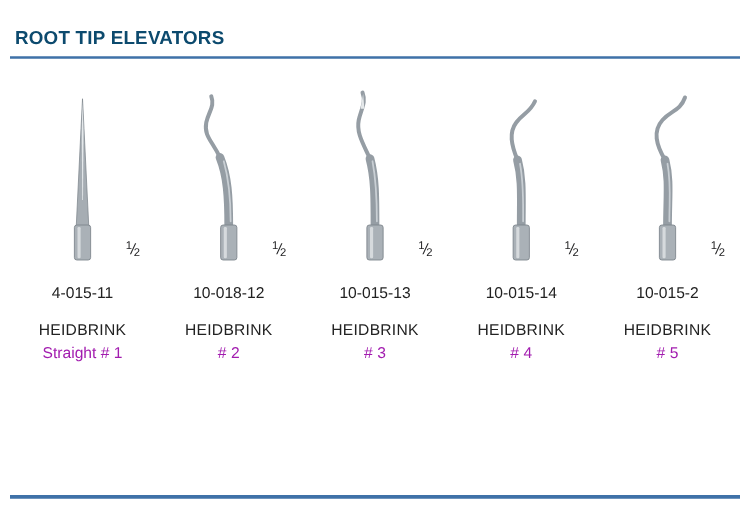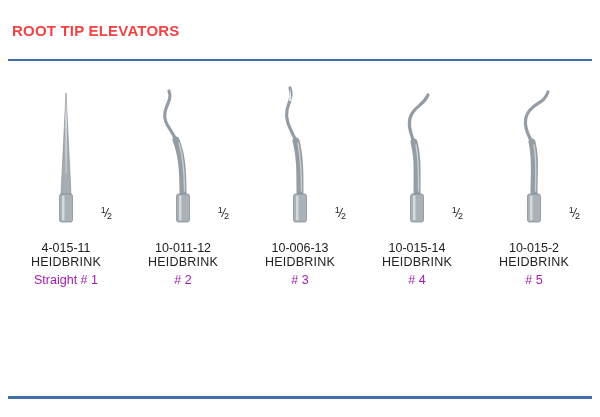--- a/index.html
+++ b/index.html
@@ -13,22 +13,22 @@
   }
   .page{
     width:584px;height:401px;
     margin:8px;
     position:relative;
   }
   .page-title{
     font-size:15px;
     font-weight:bold;
     letter-spacing:0.2px;
-    color:#ef4444;
-    padding:14px 4px 20px 4px;
+    color:#0c4a6e;
+    padding:14px 4px 6px 4px;
   }
   .rule{
     height:2px;
     background:#3f71a8;
     width:100%;
   }
   .rule.bottom{
     position:absolute;
     left:0;bottom:10px;
     height:3px;
@@ -59,21 +59,21 @@
   .scale sup{font-size:9px;vertical-align:4px;}
   .scale sub{font-size:9px;vertical-align:-2px;}
   .scale .slash{font-size:12px;font-style:italic;margin:0 -1px;}
   .code{
     margin-top:12px;
     font-size:12.5px;
     color:#222;
     text-align:center;
   }
   .brand{
-    margin-top:0;
+    margin-top:16px;
     font-size:12.5px;
     color:#222;
     text-align:center;
     letter-spacing:0.2px;
   }
   .model{
     margin-top:4px;
     font-size:12.5px;
     color:#a21caf;
     text-align:center;
@@ -114,38 +114,38 @@
       <div class="illustration">
         <svg width="100" height="150" viewBox="0 0 100 150">
           <path class="shaft" stroke-width="7" d="M50,116 C50,92 49,76 43,61"></path>
           <path class="shaft" stroke-width="3.2" d="M43,61 C37,48 30,44 32,33 C34,24 39,20 36,12"></path>
           <path class="shaft-hl" stroke-width="1.4" d="M51.5,112 C51.5,94 50.5,80 46,64"></path>
           <rect class="ferrule" x="43.5" y="115" width="13" height="28" rx="2"></rect>
           <rect class="ferrule-hl" x="46" y="116.5" width="2.5" height="25" rx="1"></rect>
         </svg>
         <span class="scale"><sup>1</sup><span class="slash">/</span><sub>2</sub></span>
       </div>
-      <div class="code">10-011-12</div>
+      <div class="code">10-018-12</div>
       <div class="brand">HEIDBRINK</div>
       <div class="model"># 2</div>
     </div>
 
     <div class="product">
       <div class="illustration">
         <svg width="100" height="150" viewBox="0 0 100 150">
           <path class="shaft" stroke-width="7" d="M50,116 C50,92 50,77 46,62"></path>
           <path class="shaft" stroke-width="3.2" d="M46,62 C40,49 35,41 37,31 C39,22 43,17 40,9"></path>
           <path class="shaft-hl" stroke-width="1.4" d="M51.5,112 C51.5,94 51,80 48,64"></path>
           <polygon class="tiphl" points="40.5,10 38.5,22 41.5,22"></polygon>
           <rect class="ferrule" x="43.5" y="115" width="13" height="28" rx="2"></rect>
           <rect class="ferrule-hl" x="46" y="116.5" width="2.5" height="25" rx="1"></rect>
         </svg>
         <span class="scale"><sup>1</sup><span class="slash">/</span><sub>2</sub></span>
       </div>
-      <div class="code">10-006-13</div>
+      <div class="code">10-015-13</div>
       <div class="brand">HEIDBRINK</div>
       <div class="model"># 3</div>
     </div>
 
     <div class="product">
       <div class="illustration">
         <svg width="100" height="150" viewBox="0 0 100 150">
           <path class="shaft" stroke-width="7" d="M50,116 C50,92 51,78 47,63"></path>
           <path class="shaft" stroke-width="3.2" d="M47,63 C42,51 40,41 46,33 C51,26 57,25 61,16"></path>
           <path class="shaft-hl" stroke-width="1.4" d="M51.5,112 C51.5,94 52,82 49,66"></path>

